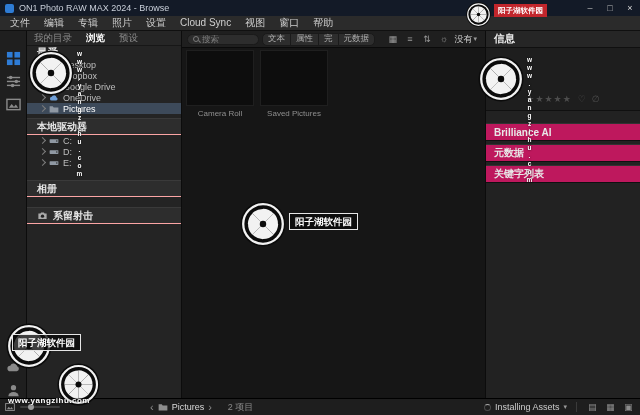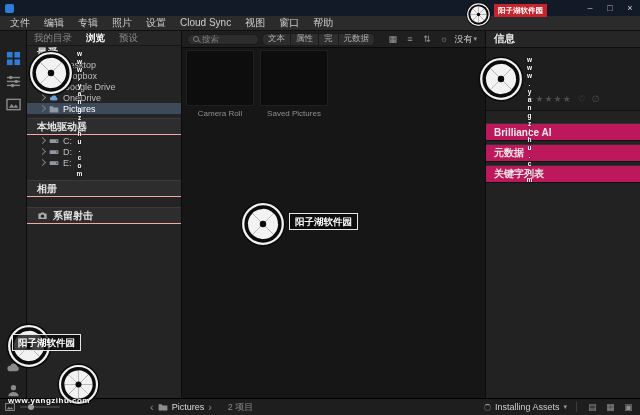--- a/index.html
+++ b/index.html
@@ -171,20 +171,21 @@
       </symbol>
     <symbol id="user" viewBox="0 0 16 16" fill="currentColor">
         <circle cx="8" cy="5" r="2.8"></circle>
         <path d="M2.5 14 a5.5 4.5 0 0 1 11 0 z"></path>
       </symbol>
   </defs>
 </svg>
 
 <div class="titlebar">
   <div class="app-logo"></div>
+  <span class="title-text">ON1 Photo RAW MAX 2024 - Browse</span>
   <div class="win-controls">
     <span class="win-btn">–</span>
     <span class="win-btn">□</span>
     <span class="win-btn close">×</span>
   </div>
 </div>
 
 <div class="menubar">
   <span class="menu-item">文件</span>
   <span class="menu-item">编辑</span>

